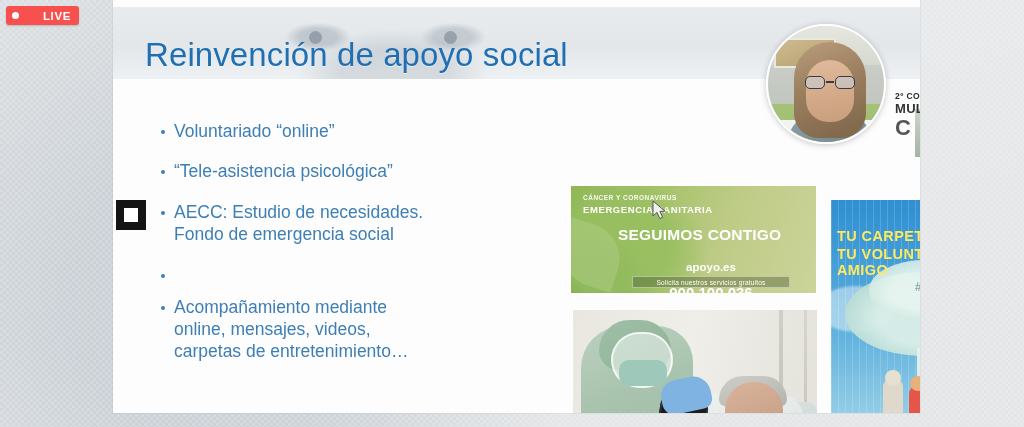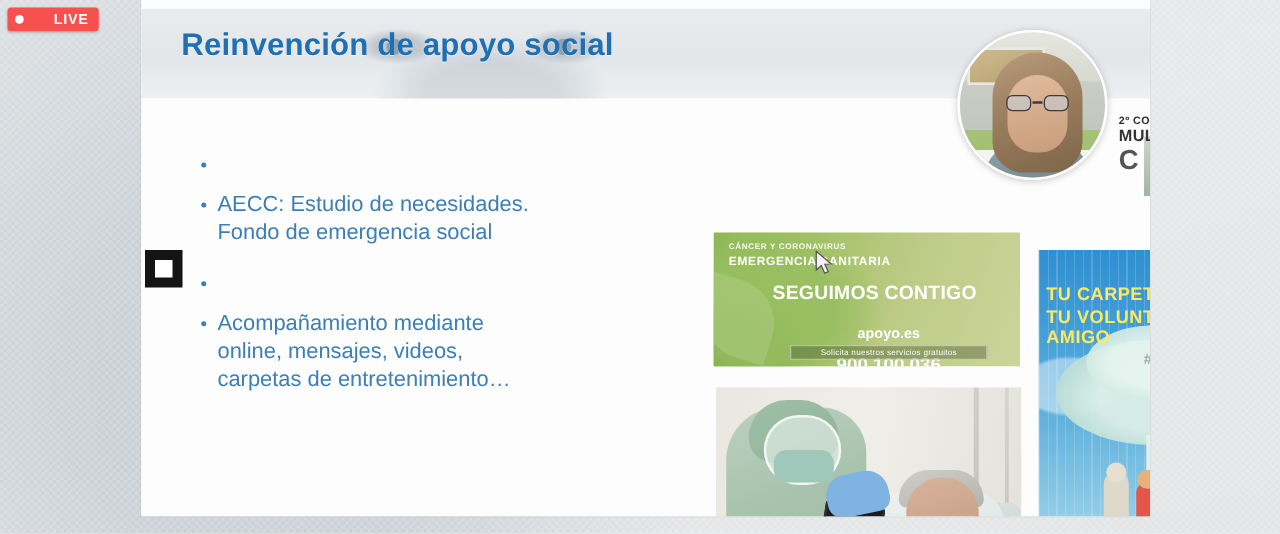--- a/index.html
+++ b/index.html
@@ -35,21 +35,21 @@
 
   
   #slide-header { position:absolute; left:0; top:7px; width:100%; height:72px;
     background:
       radial-gradient(ellipse 46px 20px at 205px 30px, rgba(120,135,150,.33) 0 40%, rgba(0,0,0,0) 72%),
       radial-gradient(ellipse 46px 20px at 340px 30px, rgba(120,135,150,.30) 0 40%, rgba(0,0,0,0) 72%),
       radial-gradient(ellipse 120px 60px at 280px 70px, rgba(150,162,172,.28) 0 45%, rgba(0,0,0,0) 80%),
       linear-gradient(180deg,#e9ecef 0%,#e3e7ea 55%,#eef1f3 100%); }
   #slide-header .pupil { position:absolute; width:13px; height:13px; border-radius:50%;
     background:rgba(80,95,110,.38); top:24px; }
-  #title { position:absolute; left:32px; top:22px; font-size:25px; font-weight:bold;
+  #title { position:absolute; left:32px; top:36px; font-size:33px; font-weight:normal;
     color:#1f6fb2; letter-spacing:.1px; z-index:4;
     text-shadow:0 1px 0 rgba(255,255,255,.5); }
 
   
   #slide-body { position:absolute; left:0; top:79px; width:100%; bottom:0; background:#fdfdfd; }
 
   
   #bullets { position:absolute; left:48px; top:41px; width:320px; }
   .bullet { display:flex; align-items:flex-start; gap:9px; margin-bottom:18px;
     color:#3d7fb5; font-size:17.5px; line-height:1.28; }
@@ -211,20 +211,25 @@
       <span class="pupil" style="left:196px;"></span>
       <span class="pupil" style="left:331px;"></span>
     </div>
     <div id="title">Reinvención de apoyo social</div>
 
     <div id="slide-body">
 
       <div id="bullets">
         <div class="bullet">
           <span class="dot"></span>
+          <span class="label">Voluntariado “online”</span>
+        </div>
+        <div class="bullet">
+          <span class="dot"></span>
+          <span class="label">“Tele-asistencia psicológica”</span>
         </div>
         <div class="bullet">
           <span class="dot"></span>
           <span class="label">AECC: Estudio de necesidades.
 Fondo de emergencia social</span>
         </div>
         <div class="bullet">
           <span class="dot"></span>
         </div>
         <div class="bullet">

